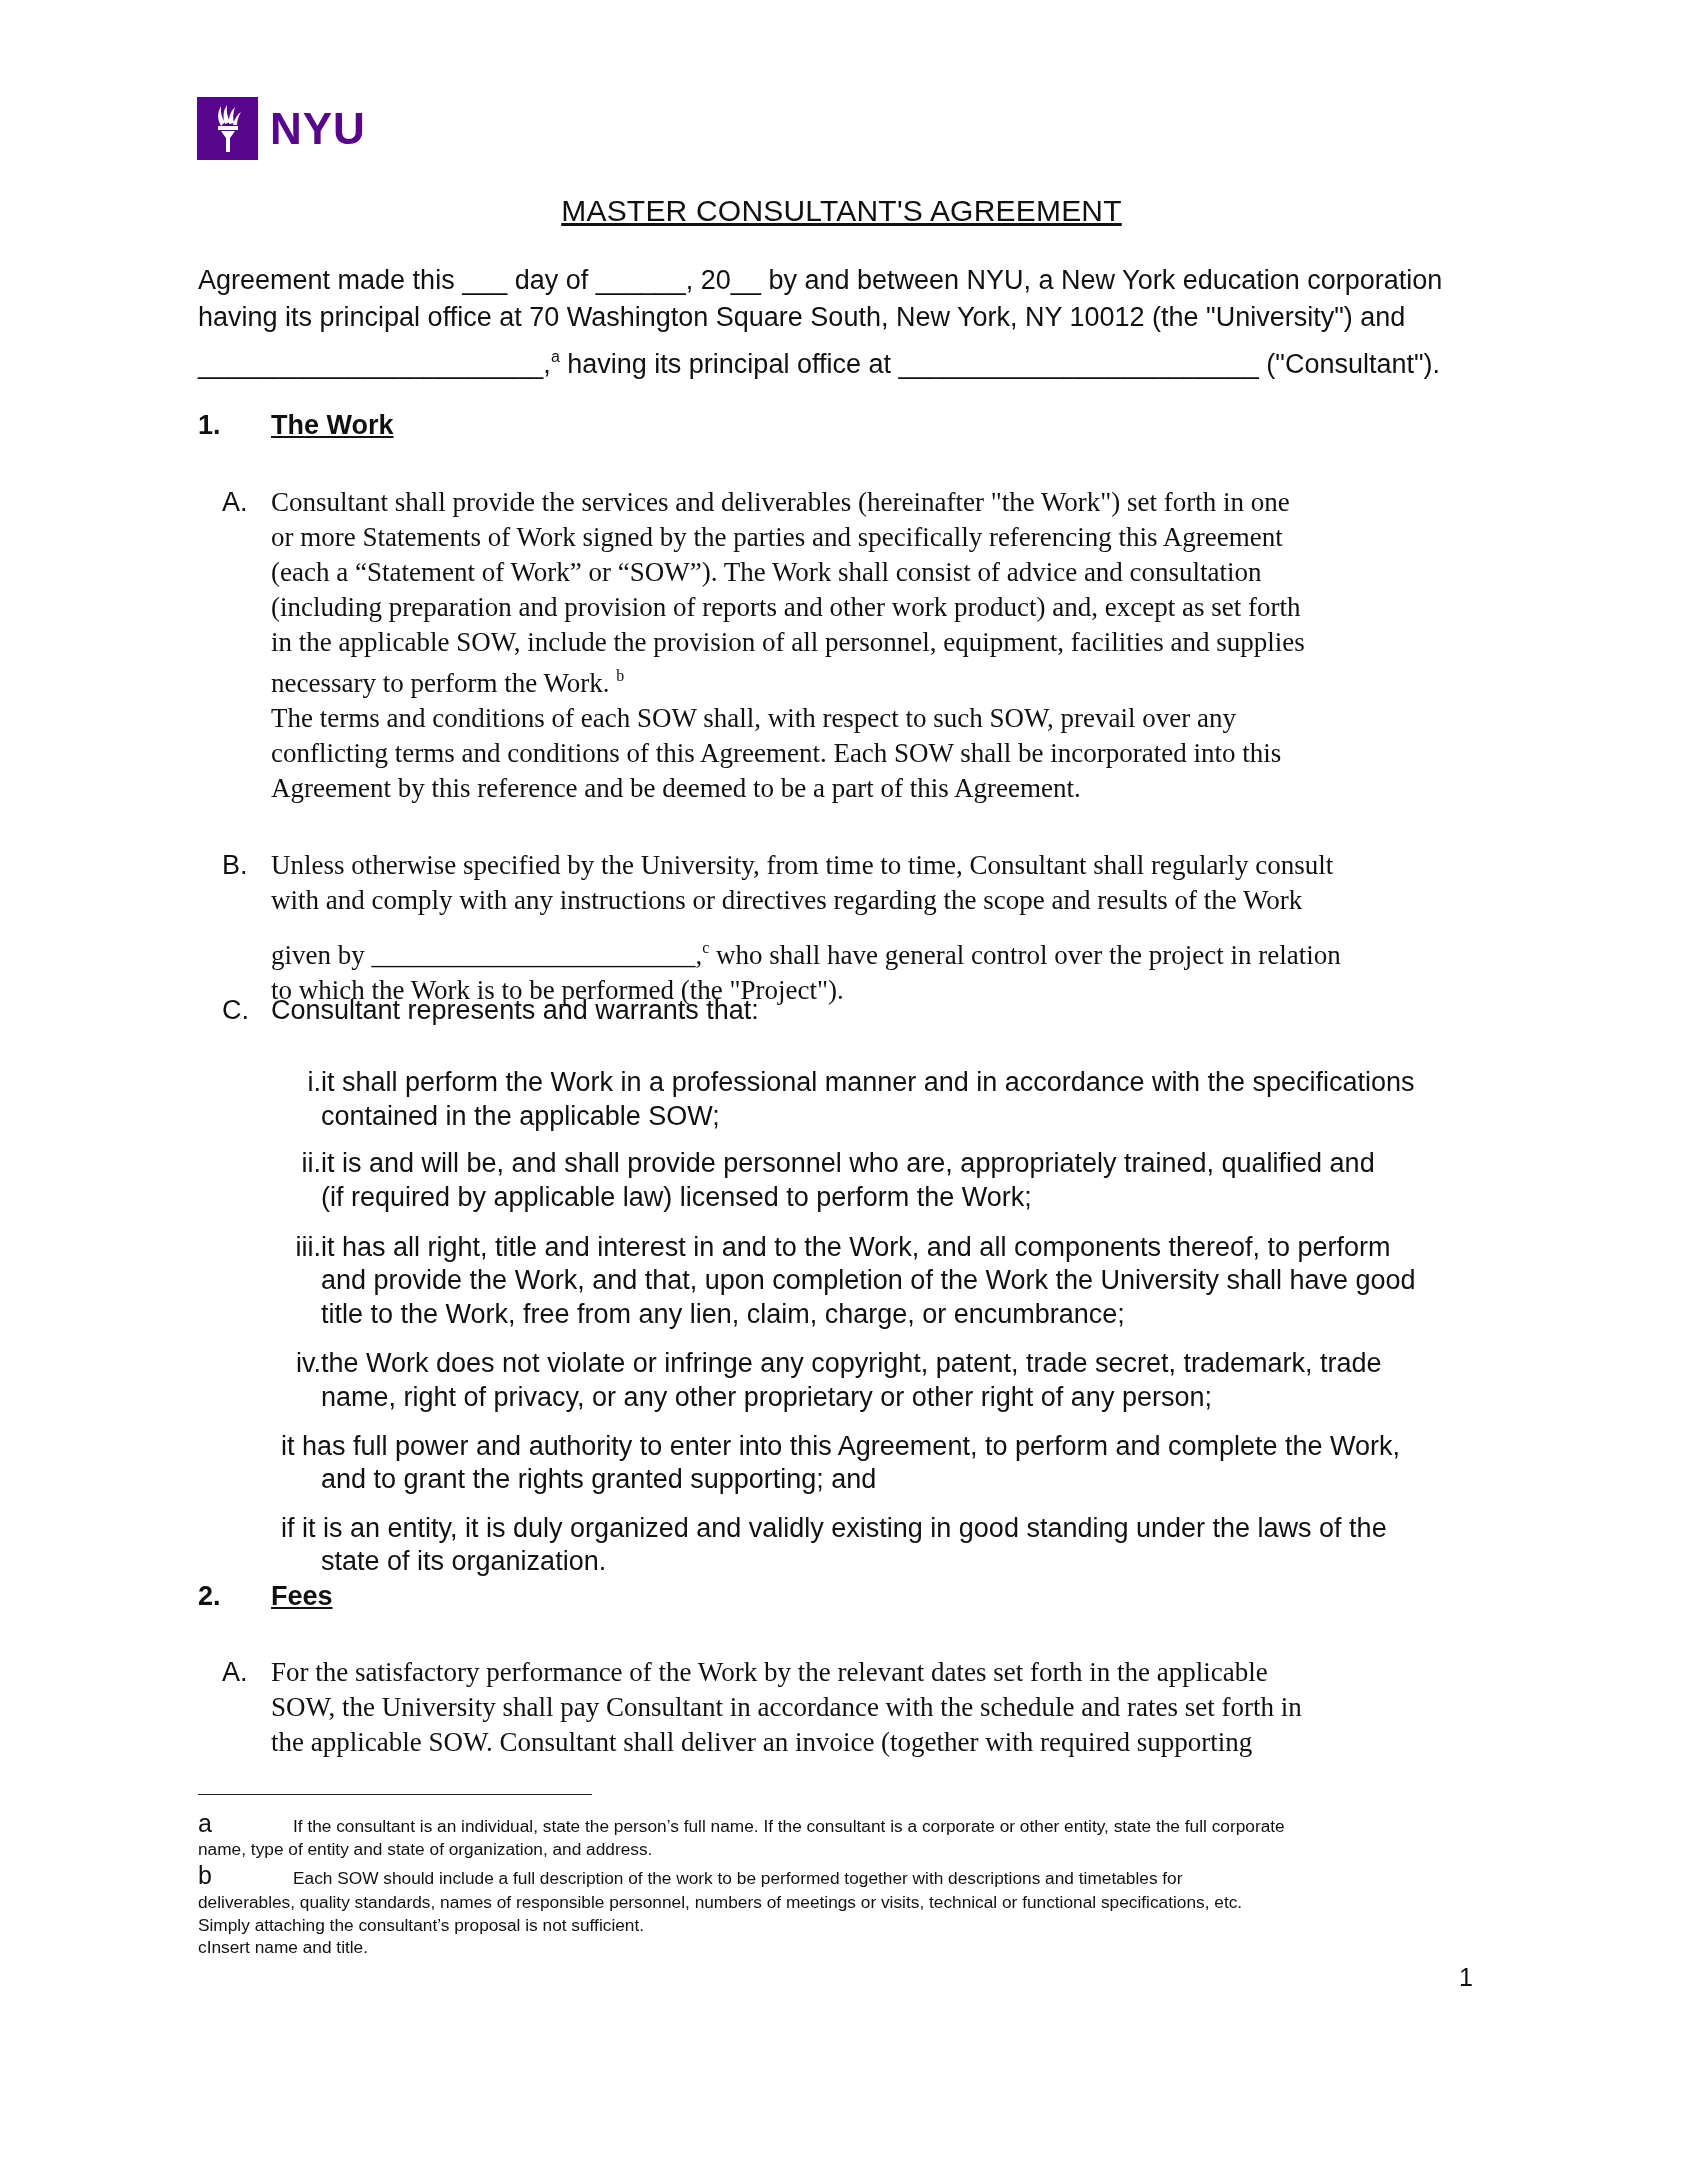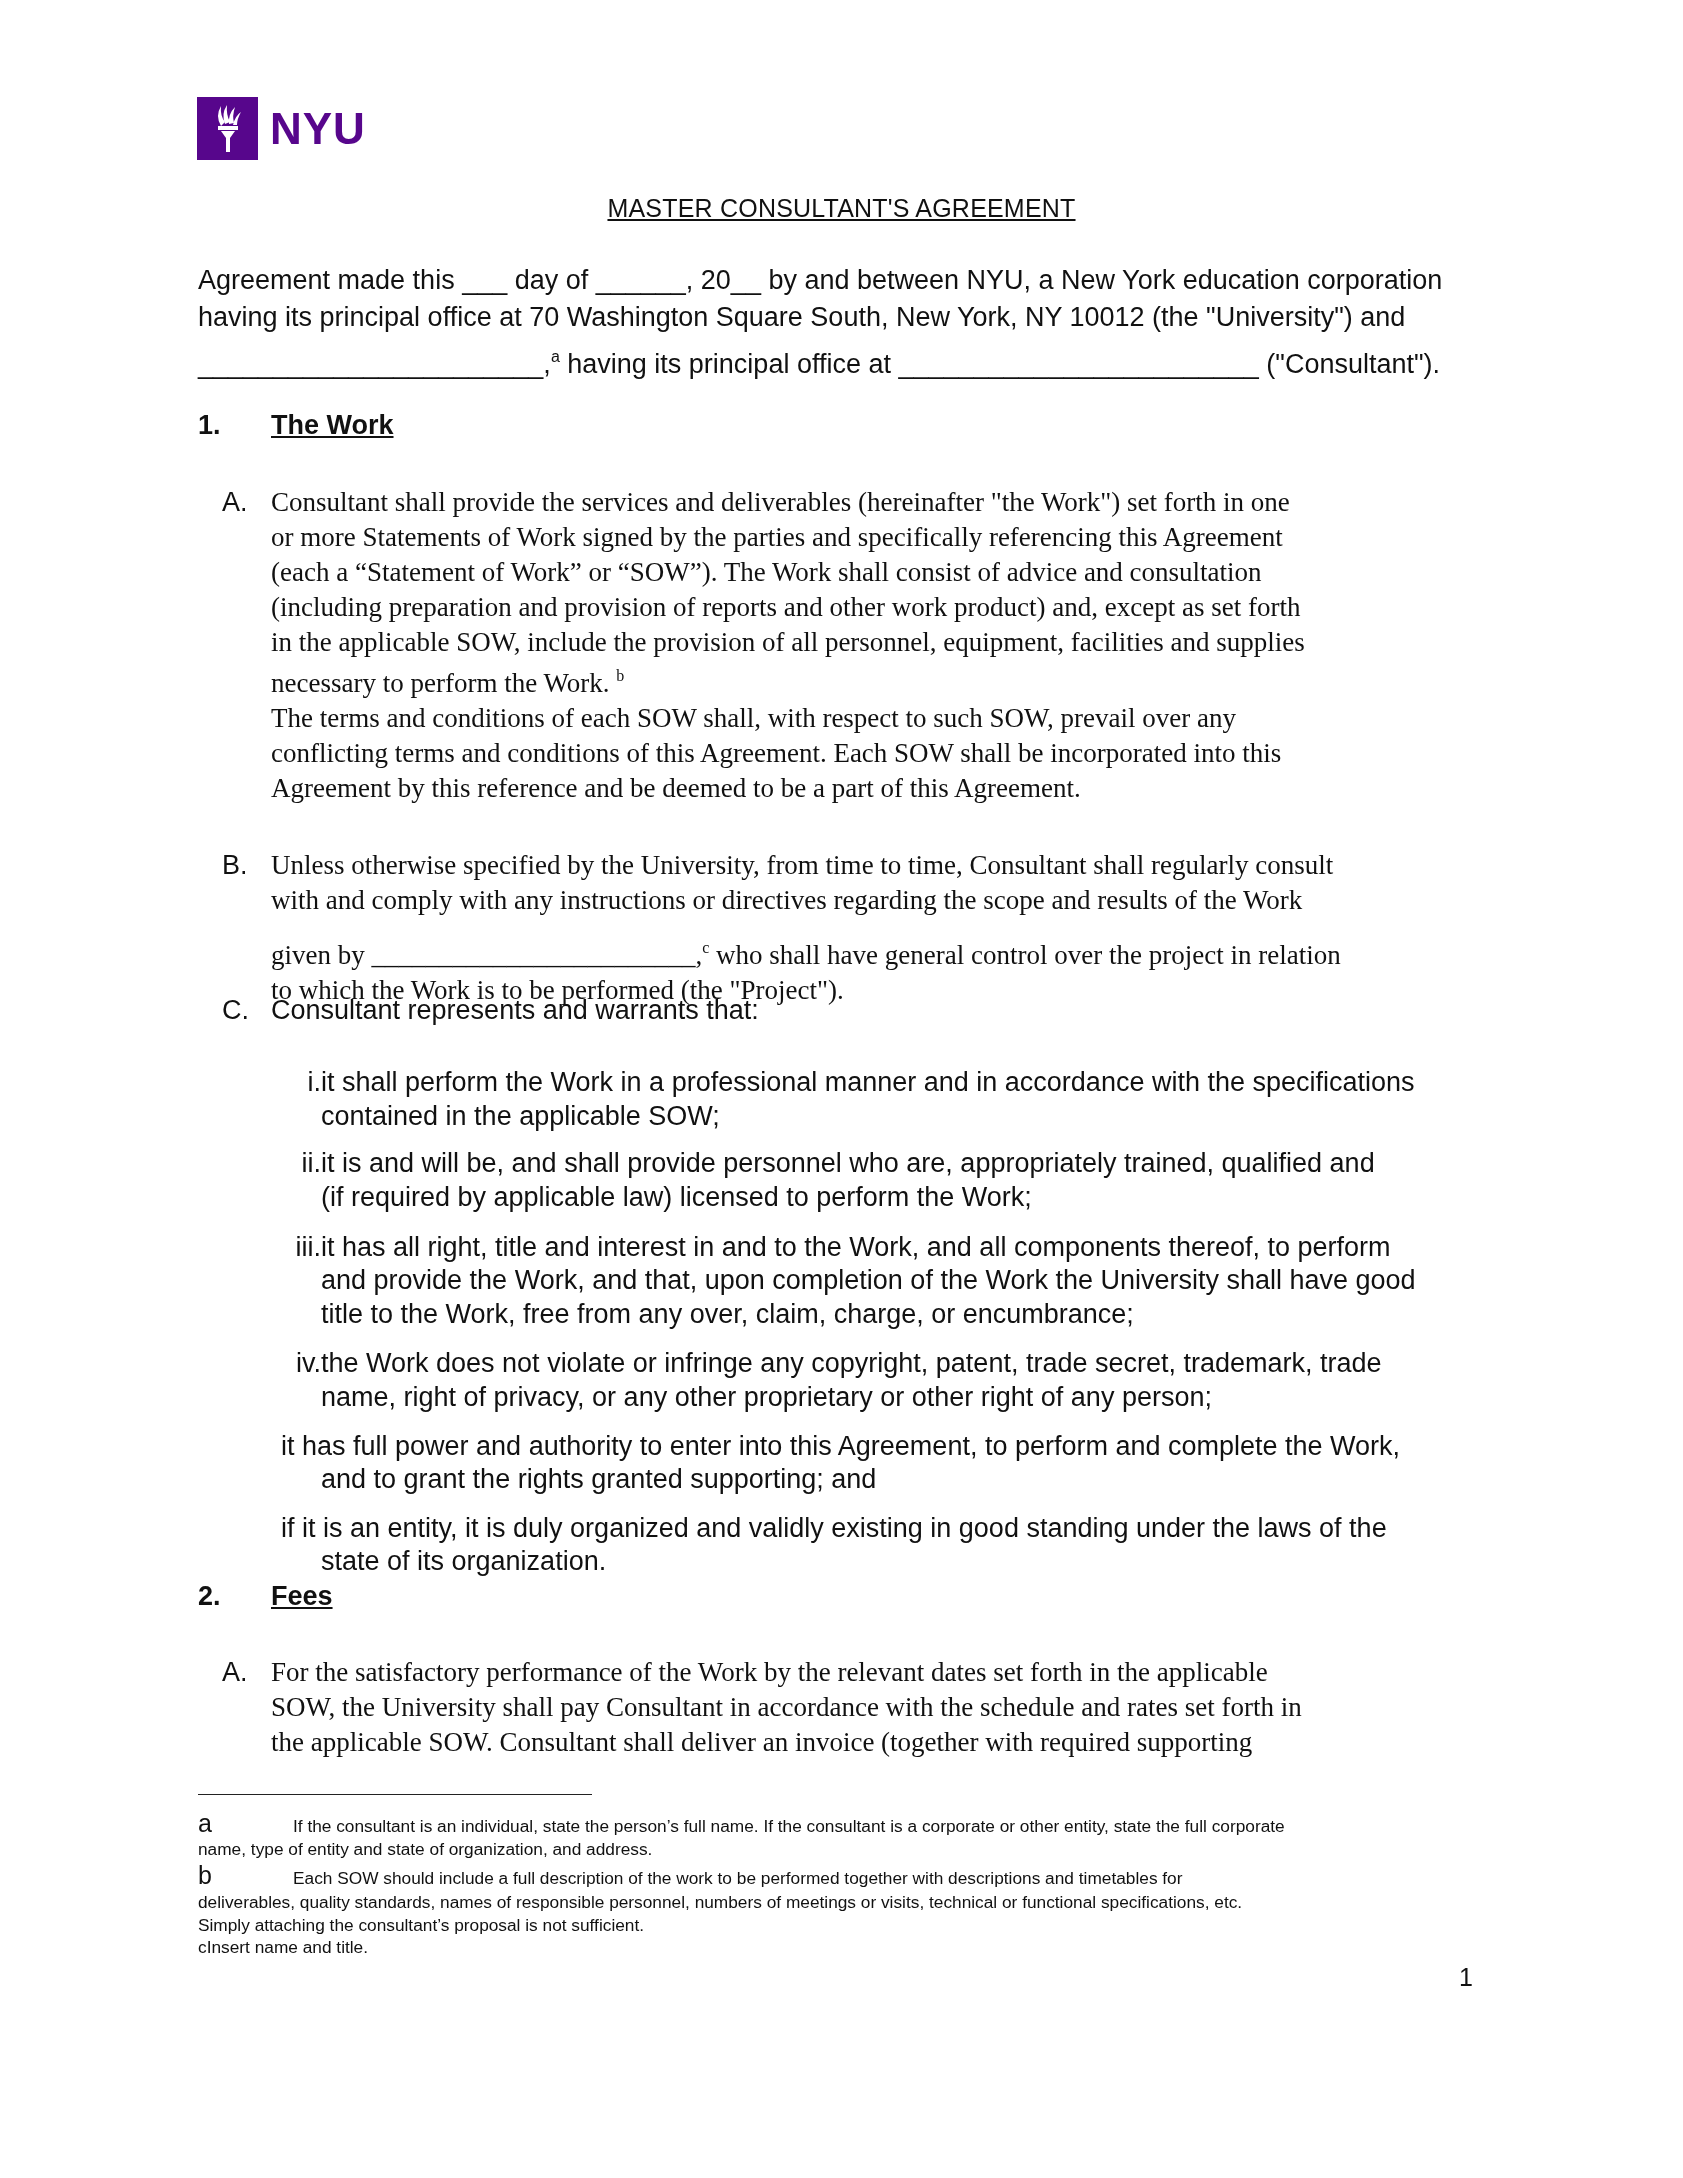--- a/index.html
+++ b/index.html
@@ -6,21 +6,21 @@
   body { width: 1683px; height: 2178px; position: relative; overflow: hidden;
          font-family: "Liberation Sans", sans-serif; color: #111; }
   .page { position: absolute; left: 0; top: 0; width: 1490px; height: 2178px; }
 
   .logo { position: absolute; left: 197px; top: 97px; display: flex; align-items: center; }
   .logo-box { width: 61px; height: 63px; background: #57068c; display: flex; align-items: center; justify-content: center; }
   .logo-text { margin-left: 12px; font-family: "Liberation Sans", sans-serif; font-weight: 700; font-size: 44px;
                color: #57068c; letter-spacing: 1px; line-height: 1; }
 
   .title { position: absolute; left: 0; width: 1683px; top: 194px; text-align: center;
-           font-size: 25px; text-decoration: underline; letter-spacing: 0.2px; }
+           font-size: 30px; text-decoration: underline; letter-spacing: 0.2px; }
   .p { position: absolute; left: 198px; font-size: 27px; line-height: 35px; white-space: nowrap; }
   sup { font-size: 16px; line-height: 0; vertical-align: 11px; }
 
   .heading-num { position: absolute; left: 198px; font-weight: 700; font-size: 27px; }
   .heading-label { position: absolute; left: 271px; font-weight: 700; font-size: 27px; text-decoration: underline; }
 
   .item-letter { position: absolute; left: 222px; font-size: 27px; line-height: 35px; }
   .item-text { position: absolute; left: 271px; width: 1208px; font-size: 27px; line-height: 35px; }
   .line { display: block; white-space: nowrap; font-family: Liberation Serif, serif; }
 
@@ -98,21 +98,21 @@
     <span class="roman-num">ii.</span>
     <span style="position:absolute; left:46px">it is and will be, and shall provide personnel who are, appropriately trained, qualified and</span>
   </div>
   <div class="roman-cont" style="top:1180px">(if required by applicable law) licensed to perform the Work;</div>
 
   <div class="roman" style="left:275px; top:1230px">
     <span class="roman-num">iii.</span>
     <span style="position:absolute; left:46px">it has all right, title and interest in and to the Work, and all components thereof, to perform</span>
   </div>
   <div class="roman-cont" style="top:1263px">and provide the Work, and that, upon completion of the Work the University shall have good</div>
-  <div class="roman-cont" style="top:1297px">title to the Work, free from any over, claim, charge, or encumbrance;</div>
+  <div class="roman-cont" style="top:1297px">title to the Work, free from any lien, claim, charge, or encumbrance;</div>
 
   <div class="roman" style="left:275px; top:1346px">
     <span class="roman-num">iv.</span>
     <span style="position:absolute; left:46px">the Work does not violate or infringe any copyright, patent, trade secret, trademark, trade</span>
   </div>
   <div class="roman-cont" style="top:1380px">name, right of privacy, or any other proprietary or other right of any person;</div>
 
   <div class="roman" style="left:281px; top:1429px">it has full power and authority to enter into this Agreement, to perform and complete the Work,</div>
   <div class="roman-cont" style="top:1462px">and to grant the rights granted supporting; and</div>
 

